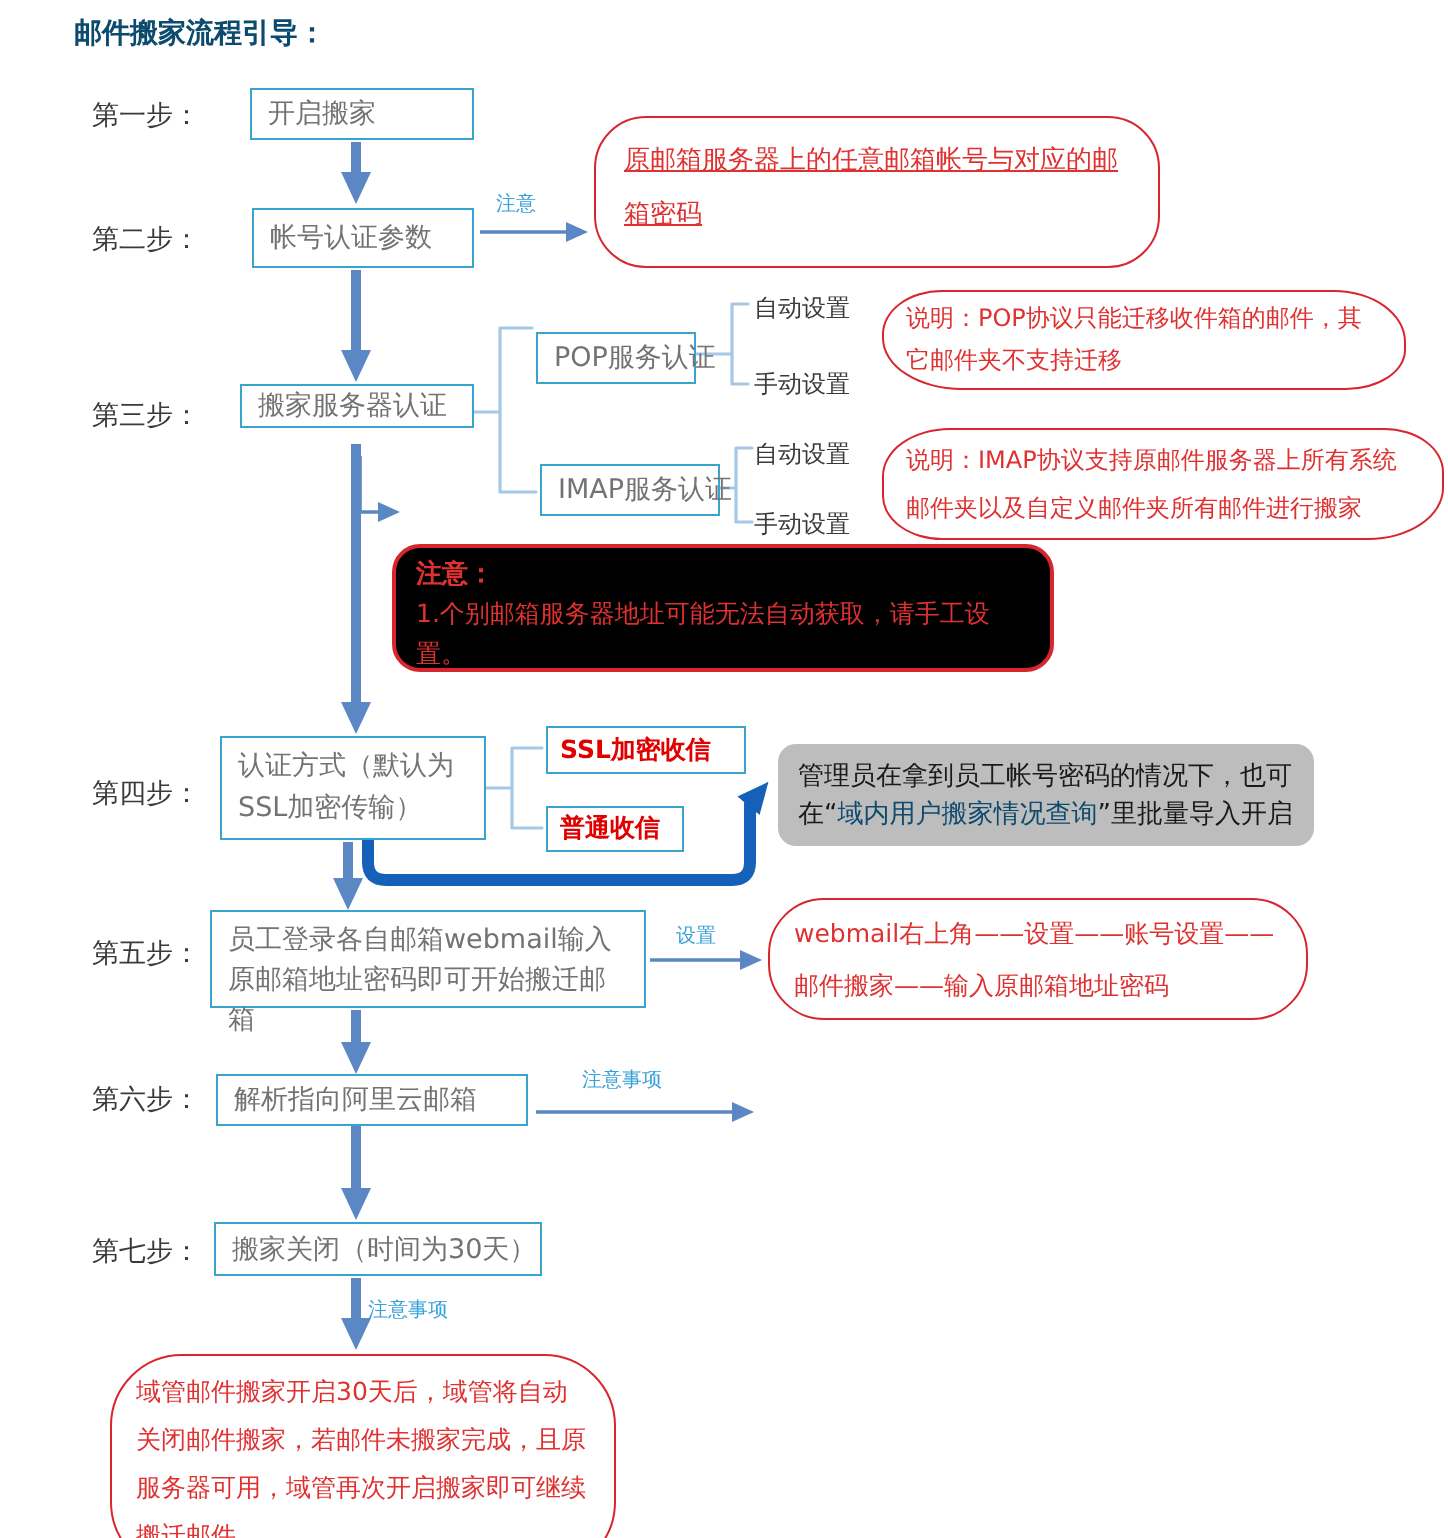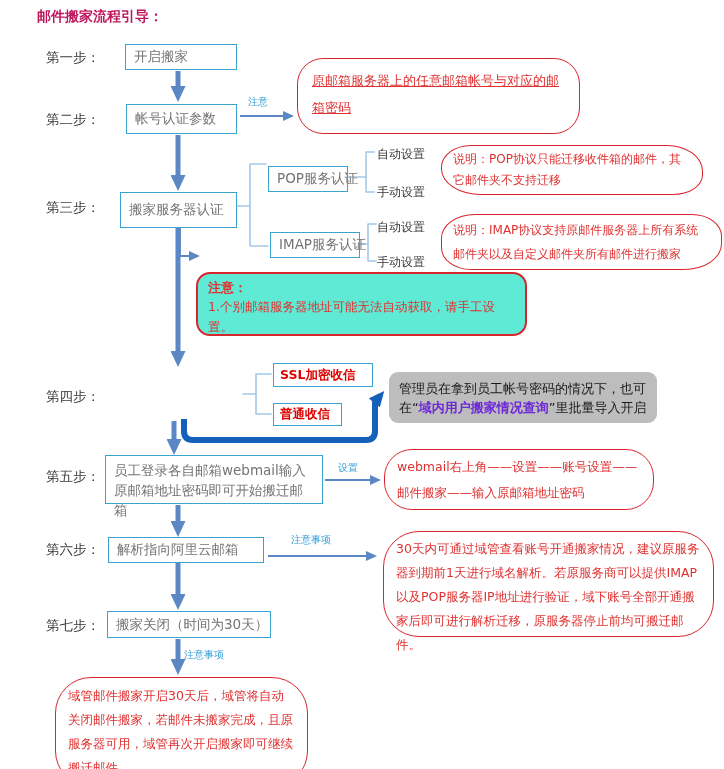--- a/index.html
+++ b/index.html
@@ -2,46 +2,46 @@
 <html><head>
 <meta charset="utf-8">
 <style>
   html,body{margin:0;padding:0;background:#fff;}
   #canvas{
     position:relative;width:724px;height:769px;background:#fff;overflow:hidden;
     font-family:"DejaVu Sans","Liberation Sans",sans-serif;color:#3a3a3a;
   }
   #connectors{position:absolute;left:0;top:0;pointer-events:none;}
   .abs{position:absolute;box-sizing:border-box;}
-  .title{font-size:14px;font-weight:bold;color:#be185d;}
+  .title{font-size:14px;font-weight:bold;color:#0c4a6e;}
   .lbl{font-size:13.5px;color:#3a3a3a;white-space:nowrap;}
   .node{
     background:#fff;border:1.5px solid #3aa4d1;color:#737373;font-size:13.5px;
     padding:0 6px 0 8px;display:flex;align-items:center;white-space:nowrap;
   }
   .node.multi{white-space:normal;line-height:20px;padding:4px 8px;align-items:flex-start;}
   .optlbl{font-size:12px;color:#3a3a3a;white-space:nowrap;}
   .redopt{
     background:#fff;border:1.5px solid #3aa4d1;color:#e00000;font-weight:bold;
     font-size:12.5px;display:flex;align-items:center;padding:0 6px;white-space:nowrap;
   }
   .rnote{
     background:#fff;border:1.5px solid #d9262e;color:#e03131;font-size:12.5px;
     padding:4px 12px;line-height:25px;
   }
   .warn{
-    background:#5eead4;border:2px solid #d9262e;border-radius:14px;color:#e03131;
+    background:#000000;border:2px solid #d9262e;border-radius:14px;color:#e03131;
     font-size:12.5px;padding:4px 10px;line-height:20px;
   }
   .warn .wtitle{font-weight:bold;font-size:13px;line-height:19px;}
   .graybox{
     background:#bdbdbd;border-radius:9px;color:#1a1a1a;font-size:13px;
     line-height:19px;padding:7px 10px;
   }
-  .graybox .hl{color:#6d28d9;font-weight:bold;}
+  .graybox .hl{color:#0c4a6e;font-weight:normal;}
   .alabel{font-size:10px;color:#36a0d8;white-space:nowrap;}
 </style>
 </head>
 <body>
 
 <div id="canvas">
 
   <svg id="connectors" width="724" height="769" viewBox="0 0 724 769">
     <defs>
       <marker id="mflow" markerUnits="strokeWidth" markerWidth="3.2" markerHeight="3" refX="1.8" refY="1.5" orient="auto">
@@ -86,54 +86,54 @@
 
   <div class="abs lbl" style="left:46px;top:49px;">第一步：</div>
   <div class="abs node" style="left:125px;top:44px;width:112px;height:26px;">开启搬家</div>
 
   <div class="abs lbl" style="left:46px;top:111px;">第二步：</div>
   <div class="abs node" style="left:126px;top:104px;width:111px;height:30px;">帐号认证参数</div>
   <div class="abs alabel" style="left:248px;top:95px;">注意</div>
   <div class="abs rnote" style="left:297px;top:58px;width:283px;height:76px;border-radius:26px;line-height:27px;font-size:13px;padding:8px 14px;text-decoration:underline;">原邮箱服务器上的任意邮箱帐号与对应的邮箱密码</div>
 
   <div class="abs lbl" style="left:46px;top:199px;">第三步：</div>
-  <div class="abs node" style="left:120px;top:192px;width:117px;height:36px;">搬家服务器认证</div>
+  <div class="abs node" style="left:120px;top:192px;width:117px;height:22px;">搬家服务器认证</div>
 
   <div class="abs node" style="left:268px;top:166px;width:80px;height:26px;">POP服务认证</div>
   <div class="abs optlbl" style="left:377px;top:146px;">自动设置</div>
   <div class="abs optlbl" style="left:377px;top:184px;">手动设置</div>
 
   <div class="abs node" style="left:270px;top:232px;width:90px;height:26px;">IMAP服务认证</div>
   <div class="abs optlbl" style="left:377px;top:219px;">自动设置</div>
   <div class="abs optlbl" style="left:377px;top:254px;">手动设置</div>
 
   <div class="abs rnote" style="left:441px;top:214px;width:281px;border-radius:34px 30px 38px 30px / 24px 22px 26px 22px;font-size:12px;line-height:24px;padding:3px 11px;">说明：IMAP协议支持原邮件服务器上所有系统邮件夹以及自定义邮件夹所有邮件进行搬家</div>
   <div class="abs rnote" style="left:441px;top:145px;width:262px;border-radius:30px 36px 30px 40px / 22px 26px 20px 26px;font-size:12px;line-height:21px;padding:3px 11px;">说明：POP协议只能迁移收件箱的邮件，其它邮件夹不支持迁移</div>
 
   <div class="abs warn" style="left:196px;top:272px;width:331px;height:64px;">
     <div class="wtitle">注意：</div>
     <div>1.个别邮箱服务器地址可能无法自动获取，请手工设置。</div>
   </div>
 
   <div class="abs lbl" style="left:46px;top:388px;">第四步：</div>
+  <div class="abs node multi" style="left:110px;top:368px;width:133px;height:52px;line-height:21px;">认证方式（默认为SSL加密传输）</div>
   <div class="abs redopt" style="left:273px;top:363px;width:100px;height:24px;">SSL加密收信</div>
   <div class="abs redopt" style="left:273px;top:403px;width:69px;height:23px;">普通收信</div>
 
   <div class="abs graybox" style="left:389px;top:372px;width:268px;height:51px;">
     <span>管理员在拿到员工帐号密码的情况下，也可在“</span><span class="hl">域内用户搬家情况查询</span><span>”里批量导入开启</span>
   </div>
 
   <div class="abs lbl" style="left:46px;top:468px;">第五步：</div>
   <div class="abs node multi" style="left:105px;top:455px;width:218px;height:49px;line-height:20px;padding:4px 8px;">员工登录各自邮箱webmail输入原邮箱地址密码即可开始搬迁邮箱</div>
   <div class="abs alabel" style="left:338px;top:461px;">设置</div>
   <div class="abs rnote" style="left:384px;top:449px;width:270px;height:61px;border-radius:28px;line-height:26px;padding:4px 12px;">webmail右上角——设置——账号设置——邮件搬家——输入原邮箱地址密码</div>
 
   <div class="abs lbl" style="left:46px;top:541px;">第六步：</div>
   <div class="abs node" style="left:108px;top:537px;width:156px;height:26px;">解析指向阿里云邮箱</div>
   <div class="abs alabel" style="left:291px;top:533px;">注意事项</div>
-  <div class="abs rnote" style="left:383px;top:531px;width:331px;height:106px;border-radius:36px;font-size:12.5px;line-height:24px;padding:5px 12px;">30天内可通过域管查看账号开通搬家情况，建议原服务器到期前1天进行域名解析。若原服务商可以提供IMAP以及POP服务器IP地址进行验证，域下账号全部开通搬家后即可进行解析迁移，原服务器停止前均可搬迁邮件。</div>
 
   <div class="abs lbl" style="left:46px;top:617px;">第七步：</div>
   <div class="abs node" style="left:107px;top:611px;width:164px;height:27px;">搬家关闭（时间为30天）</div>
   <div class="abs alabel" style="left:184px;top:648px;">注意事项</div>
   <div class="abs rnote" style="left:55px;top:677px;width:253px;min-height:84px;border-radius:36px;font-size:12.5px;line-height:24px;padding:6px 12px;">域管邮件搬家开启30天后，域管将自动关闭邮件搬家，若邮件未搬家完成，且原服务器可用，域管再次开启搬家即可继续搬迁邮件。</div>
 
 </div>
 
 </body></html>

